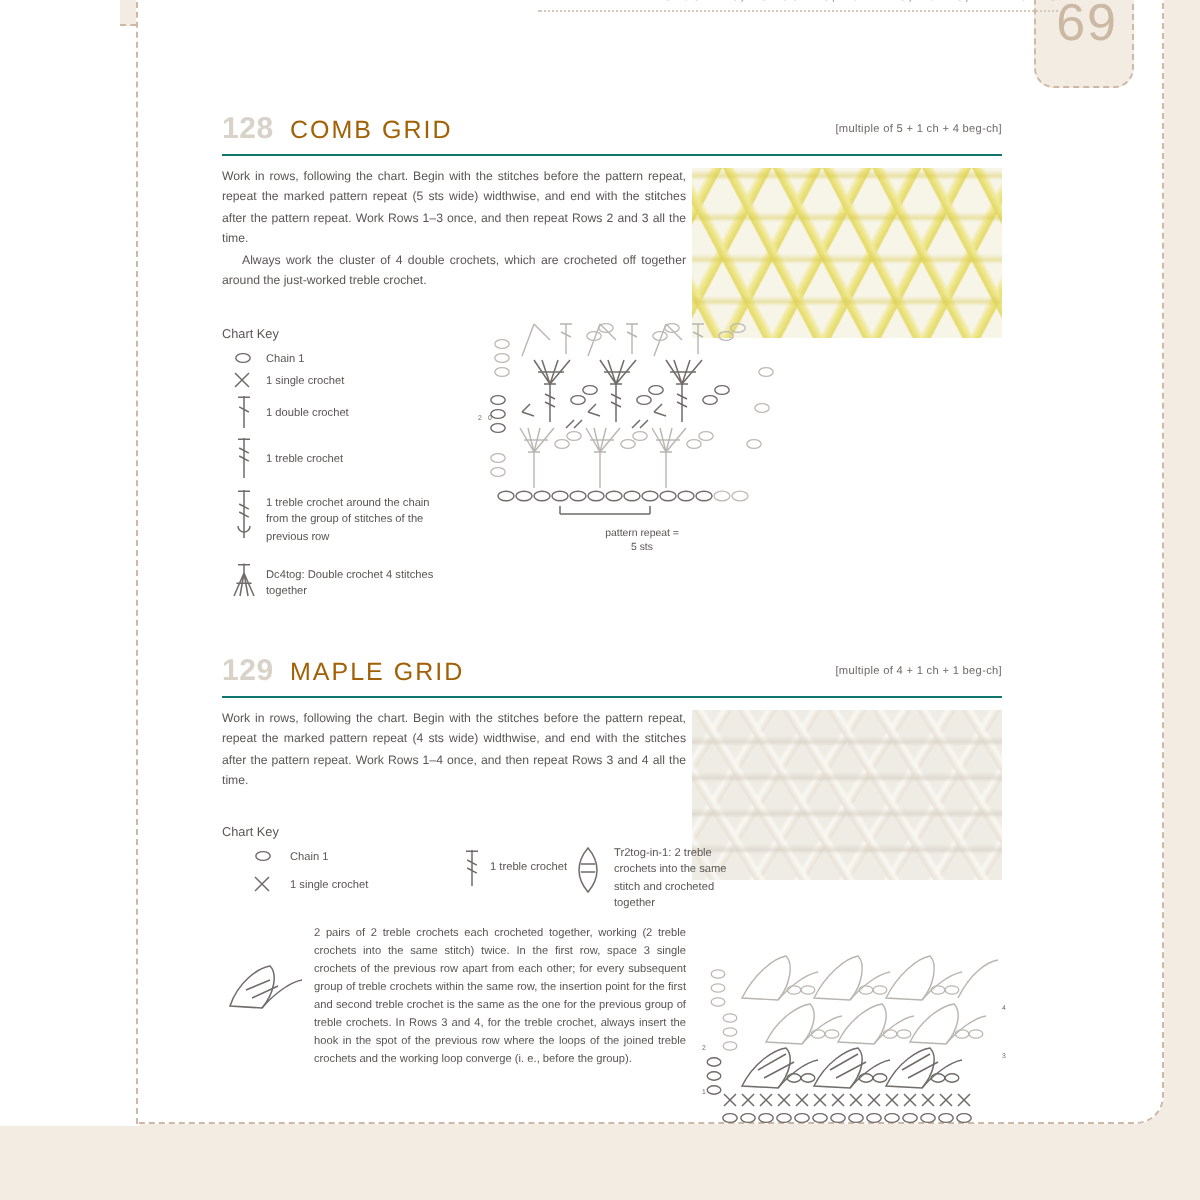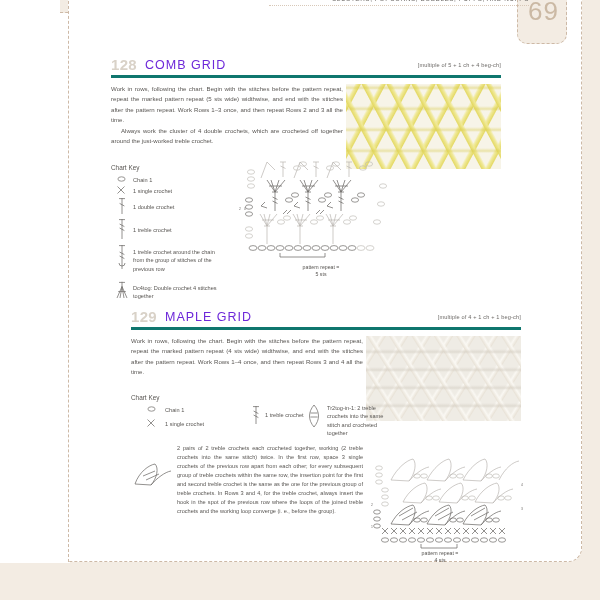--- a/index.html
+++ b/index.html
@@ -95,40 +95,40 @@
     border-bottom-right-radius: 10px;
   }
 
   
   .pattern {
     position: absolute;
     left: 110px;
     width: 390px;
   }
   #pattern-128 { top: 70px; }
-  #pattern-129 { top: 322px; margin-left: 20px; }
+  #pattern-129 { top: 341px; }
 
   .pattern-head {
     position: relative;
     height: 22px;
-    border-bottom: 3px solid #0f766e;
+    border-bottom: 1px solid #0f766e;
   }
   .pattern-num {
     position: absolute;
     left: 0; top: 0;
     font-size: 15px;
     font-weight: bold;
     color: #d9d2c8;
     letter-spacing: 0.3px;
   }
   .pattern-title {
     position: absolute;
     left: 34px; top: 2px;
     font-size: 12.5px;
-    color: #6d28d9;
+    color: #a16207;
     letter-spacing: 1px;
   }
   .pattern-multiple {
     position: absolute;
     right: 0; top: 6px;
     font-size: 5.6px;
     color: #6d6a67;
     letter-spacing: 0.15px;
   }
 

